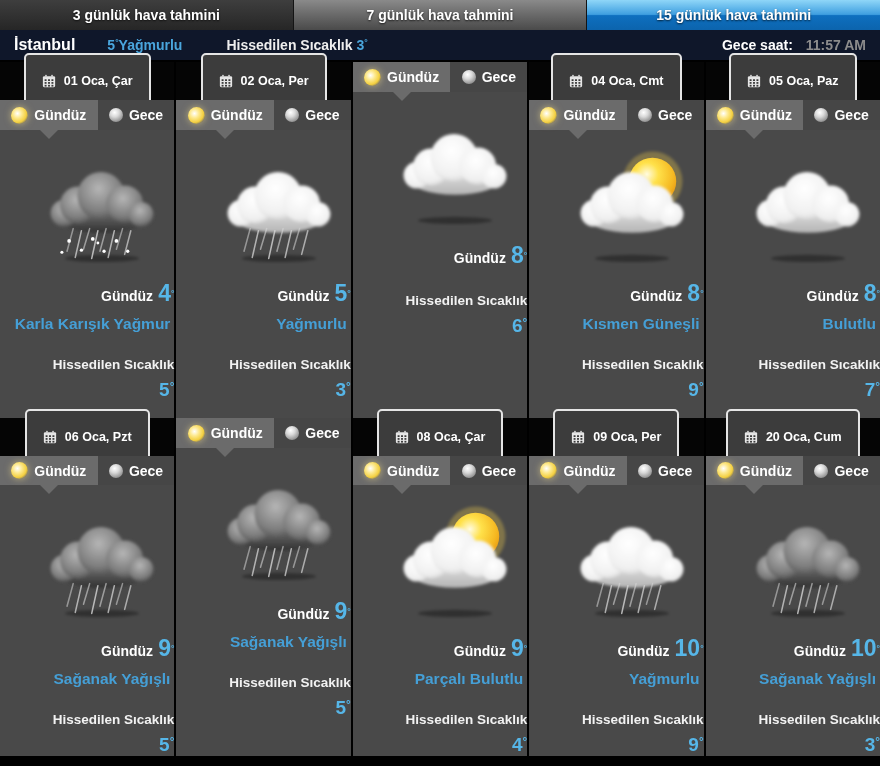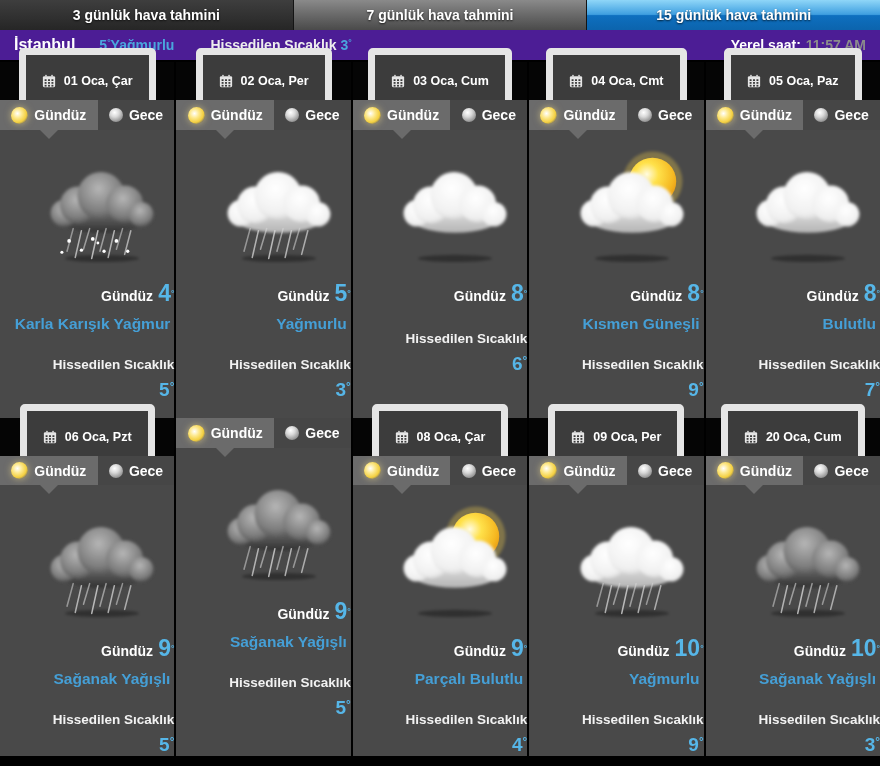--- a/index.html
+++ b/index.html
@@ -18,43 +18,43 @@
     text-shadow: 0 1px 2px rgba(0,0,0,.7);
     border-right: 1px solid #141414;
   }
   .tab:last-child { border-right: none; }
   .tab-dim   { background: linear-gradient(#3e3e3e, #262626); }
   .tab-mid   { background: linear-gradient(#8a8a8a, #6c6c6c 45%, #4a4a4a); }
   .tab-active{ background: linear-gradient(#8fd6f8, #3f9fe0 48%, #0e6fbf 52%, #0c64ad); }
 
   
   .locbar {
-    height: 32px; background: #4c1d95; display: flex; align-items: center;
-    padding: 1px 14px; border-bottom: 2px solid #000;
+    height: 32px; background: #0f172a; display: flex; align-items: center;
+    padding: 1px 14px; gap: 8px; border-bottom: 2px solid #000;
   }
   .city { color: #fff; font-size: 16px; font-weight: bold; margin-right: 24px; }
   .cur-temp-wrap { color: #4aa6dd; font-size: 14px; font-weight: bold; margin-right: 36px; }
   .accent { color: #4aa6dd; }
   .loc-feels { color: #eee; font-size: 14px; font-weight: bold; }
   .spacer { flex: 1; }
   .local-label { color: #fff; font-size: 14px; font-weight: bold; }
   .local-value { color: #8c8c8c; font-size: 14px; font-weight: bold; margin-left: 5px; }
   .deg { font-size: 62%; vertical-align: baseline; position: relative; top: -0.55em; }
 
   
   .grid {
     display: grid; grid-template-columns: repeat(5, 1fr);
     grid-template-rows: 356px 338px; column-gap: 2px; background: #000;
   }
   .card { display: flex; flex-direction: column; background: #000; }
 
   .date-strip { height: 38px; background: #050505; display: flex; align-items: center; justify-content: center; }
   .date-chip {
     display: inline-flex; align-items: flex-start; gap: 8px;
-    background: #3c3c3c; border: 7px solid #e5e5e5; border-radius: 5px;
+    background: #3c3c3c; border: 2px solid #e5e5e5; border-radius: 5px;
     padding: 19px 16px; cursor: pointer;
   }
   .date-chip .cal { width: 14px; height: 14px; display: block; }
   .date-text { color: #fff; font-size: 12.5px; font-weight: bold; white-space: nowrap; }
 
   .daynight { height: 30px; display: flex; position: relative; background: #464646; }
   .dn-seg {
     display: flex; align-items: center; gap: 6px; padding: 0 8px;
     font-size: 14px; font-weight: bold; color: #fff; cursor: pointer;
     justify-content: center;
@@ -137,21 +137,21 @@
     <div class="tab tab-mid">7 günlük hava tahmini</div>
     <div class="tab tab-active">15 günlük hava tahmini</div>
   </div>
 
   <div class="locbar">
     <span class="city">İstanbul</span>
     <span class="cur-temp-wrap"><span>5</span><span class="deg">°</span><span>Yağmurlu</span></span>
     <span class="loc-feels"><span>Hissedilen Sıcaklık</span>
       <span class="accent">3</span><span class="deg accent">°</span></span>
     <span class="spacer"></span>
-    <span class="local-label">Yerel saat:</span>
+    <span class="local-label">Gece saat:</span>
     <span class="local-value">11:57 AM</span>
   </div>
 
   <div class="grid">
   <div class="card i-snow-rain-dark">
     <div class="date-strip">
       <span class="date-chip">
         <svg class="cal" viewBox="0 0 16 16">
           <rect x="1" y="2.5" width="14" height="12.5" rx="1.5" fill="#e6e6e6"></rect>
           <rect x="3.5" y="0.8" width="2" height="3" rx="0.8" fill="#cfcfcf"></rect>
@@ -317,41 +317,20 @@
         </svg>
       </div>
       <div class="temp-line"><span>Gündüz</span><span class="temp-num">5</span><span class="deg">°</span></div>
       <div class="cond">Yağmurlu</div>
       <div class="feels-label">Hissedilen Sıcaklık</div>
       <div class="feels-val"><span>3</span><span class="deg">°</span></div>
     </div>
   </div>
 
   <div class="card i-cloudy">
-    <div class="date-strip">
-      <span class="date-chip">
-        <svg class="cal" viewBox="0 0 16 16">
-          <rect x="1" y="2.5" width="14" height="12.5" rx="1.5" fill="#e6e6e6"></rect>
-          <rect x="3.5" y="0.8" width="2" height="3" rx="0.8" fill="#cfcfcf"></rect>
-          <rect x="10.5" y="0.8" width="2" height="3" rx="0.8" fill="#cfcfcf"></rect>
-          <g fill="#3a3a3a">
-            <rect x="3" y="6" width="2.2" height="2"></rect>
-                <rect x="6.9" y="6" width="2.2" height="2"></rect>
-                <rect x="10.8" y="6" width="2.2" height="2"></rect>
-            <rect x="3" y="9.2" width="2.2" height="2"></rect>
-                <rect x="6.9" y="9.2" width="2.2" height="2"></rect>
-                <rect x="10.8" y="9.2" width="2.2" height="2"></rect>
-            <rect x="3" y="12.4" width="2.2" height="2"></rect>
-                <rect x="6.9" y="12.4" width="2.2" height="2"></rect>
-                <rect x="10.8" y="12.4" width="2.2" height="2"></rect>
-          </g>
-        </svg>
-        <span class="date-text">03 Oca, Cum</span>
-      </span>
-    </div>
 
     <div class="daynight">
       <div class="dn-seg dn-day">
         <span class="mini-sun"></span>
         <span>Gündüz</span>
       </div>
       <div class="dn-seg dn-night">
         <span class="mini-moon"></span>
         <span>Gece</span>
       </div>

